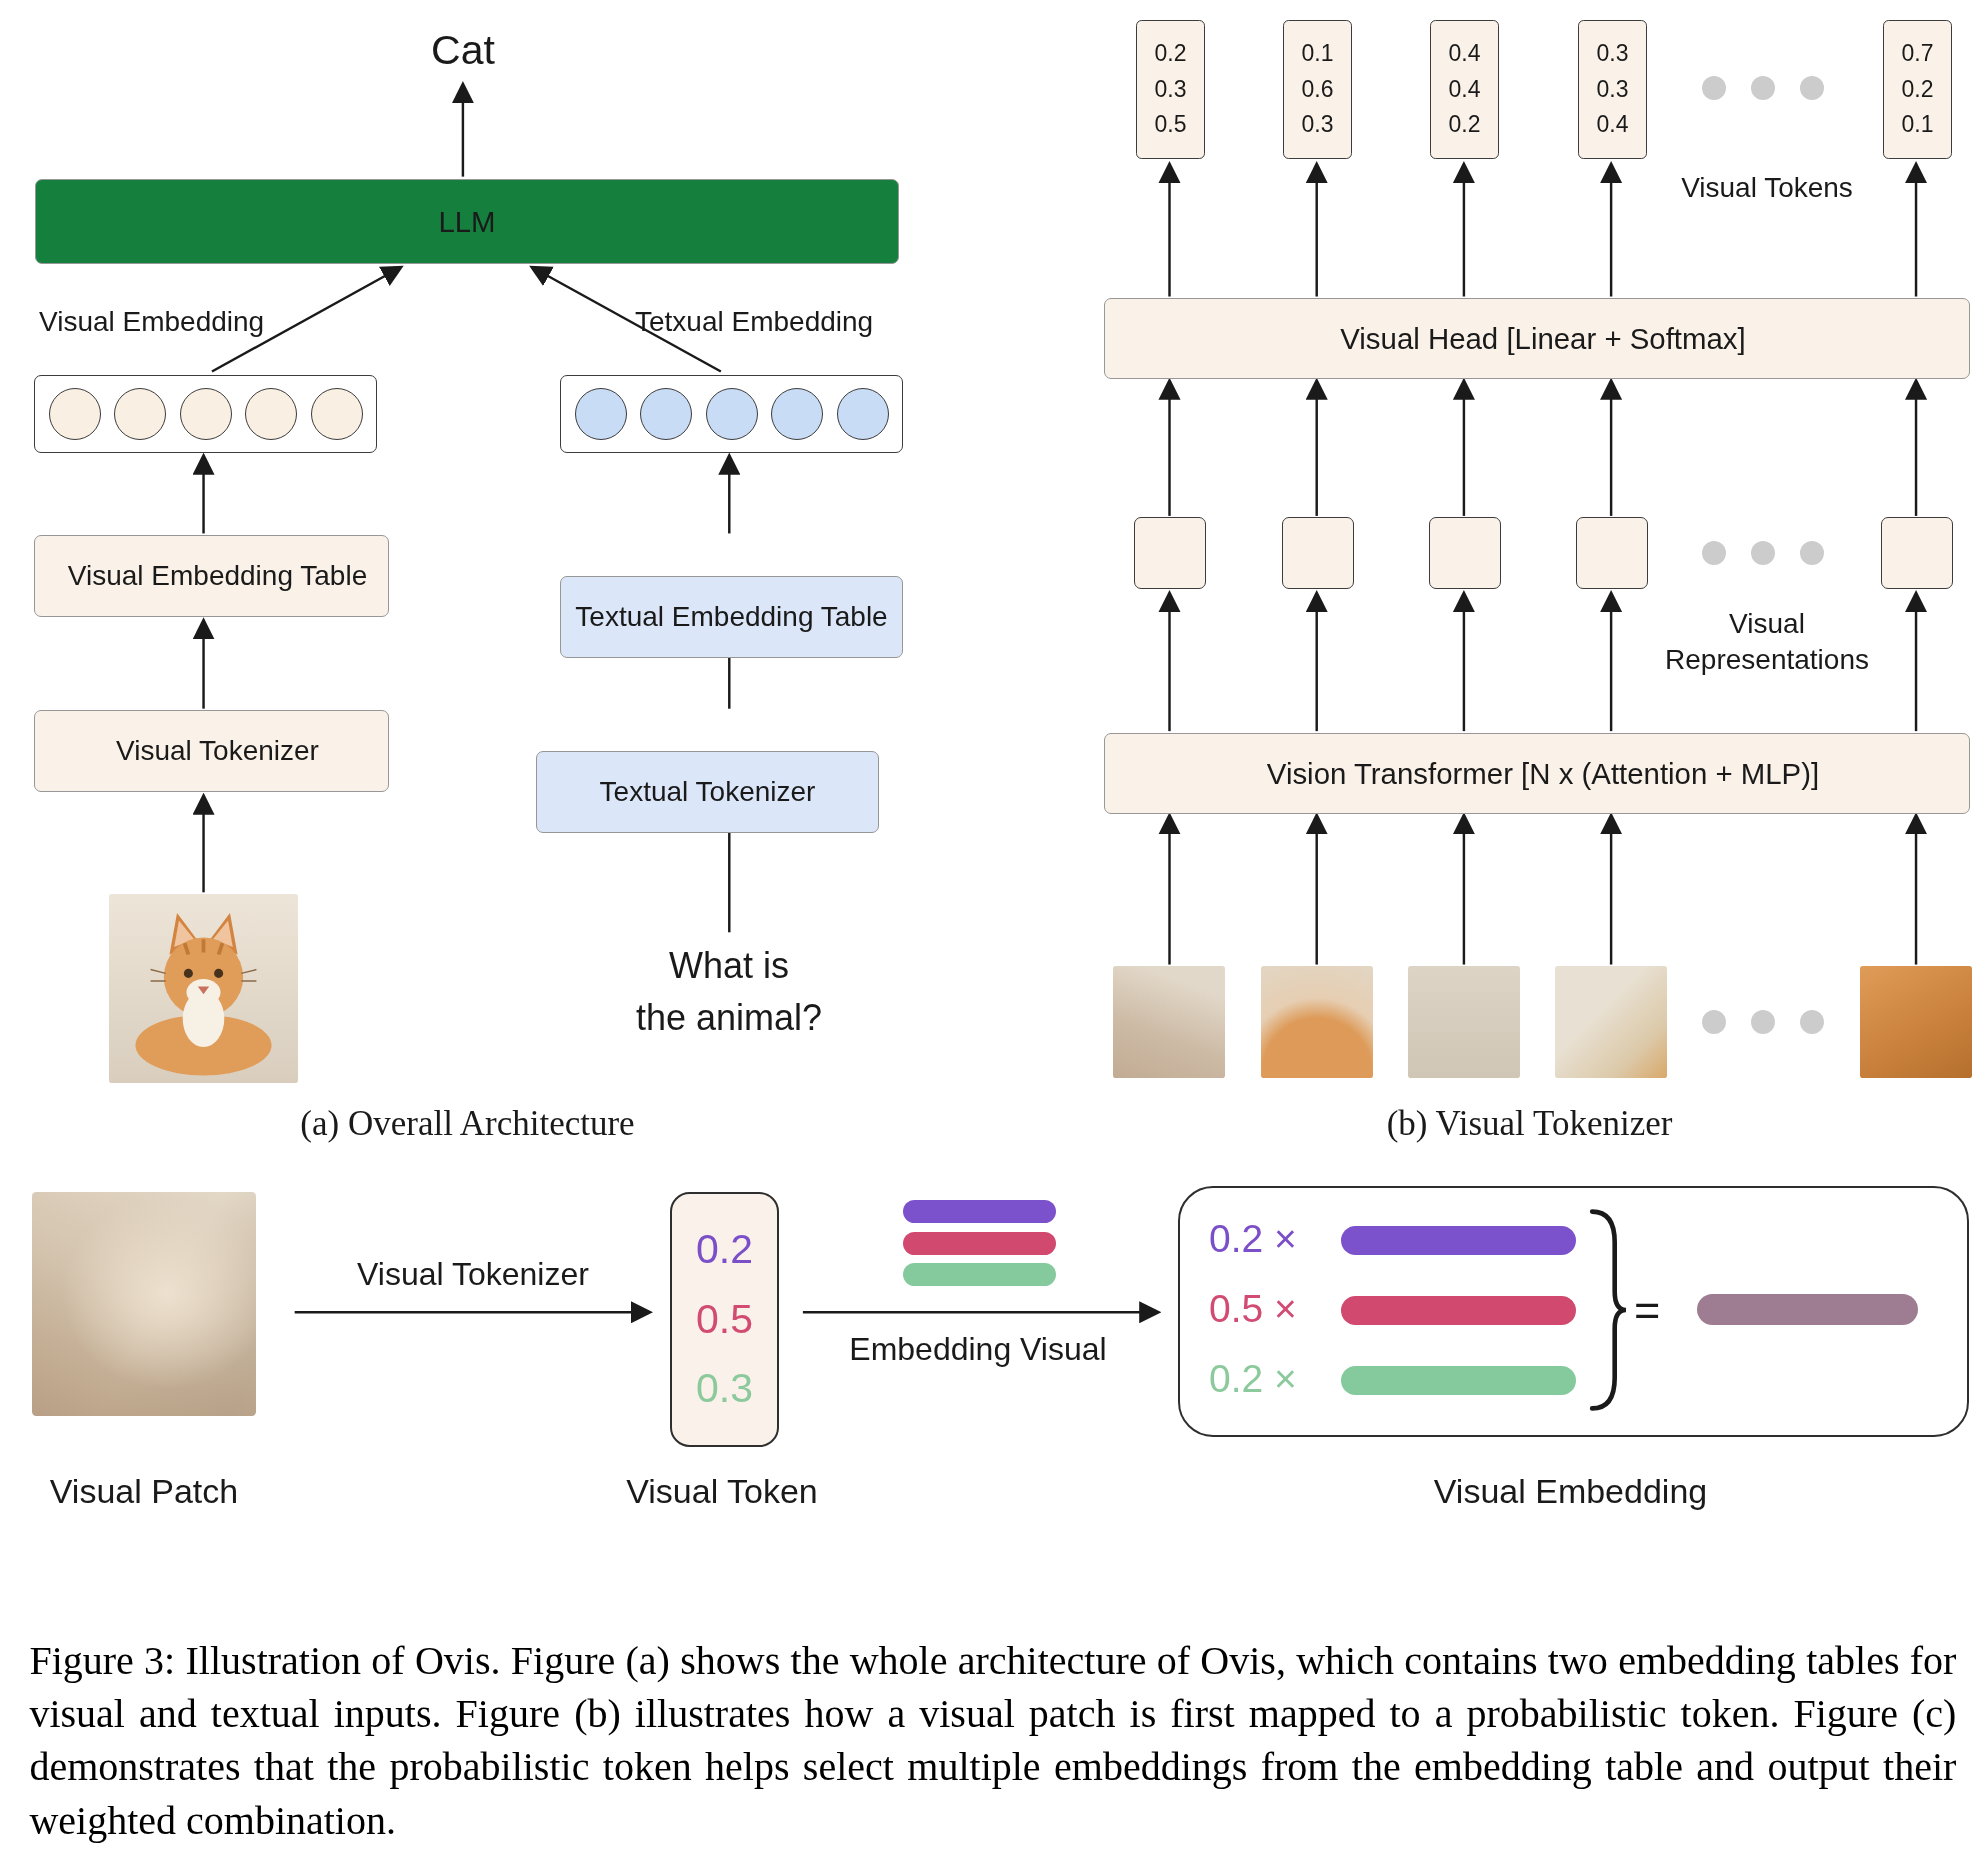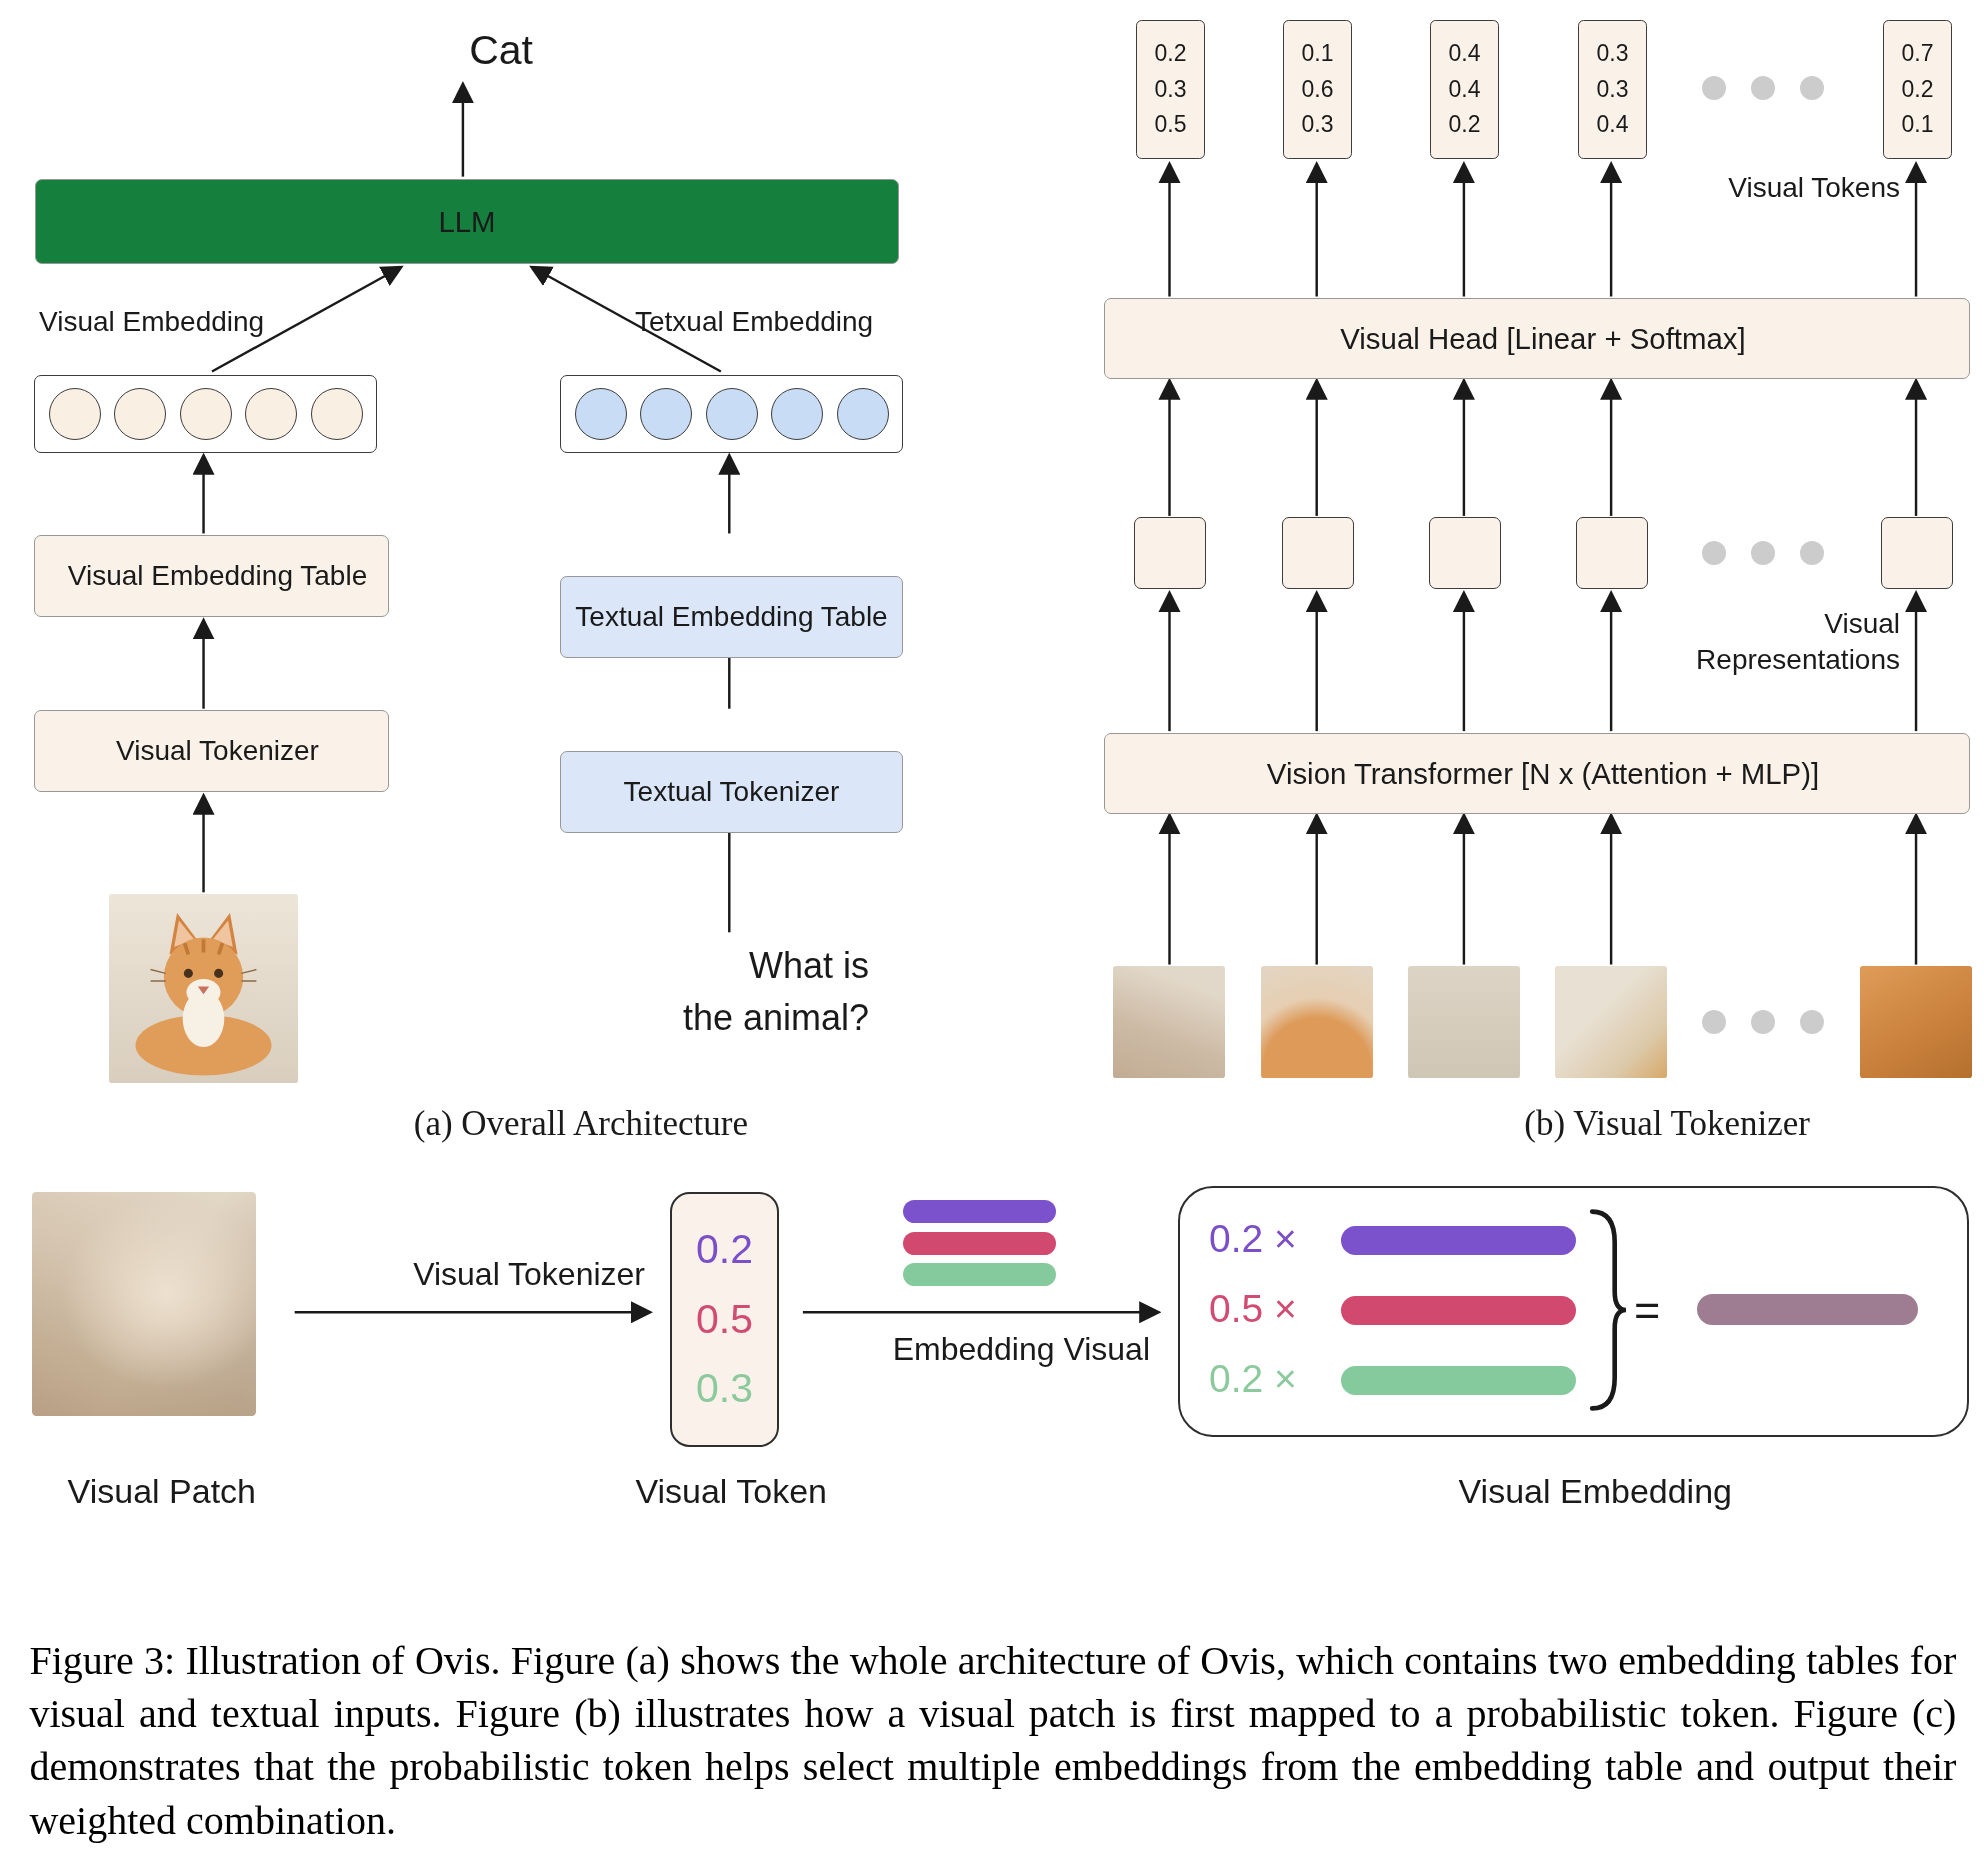--- a/index.html
+++ b/index.html
@@ -10,21 +10,21 @@
   .abs { position:absolute; }
   .arrows { position:absolute; left:0; top:0; width:1985px; height:1859px; z-index:0; }
   .arrows line { stroke:#1a1a1a; stroke-width:3.5; }
   .box { position:absolute; display:flex; align-items:center; justify-content:center;
          border-radius:7px; font-size:29.4px; z-index:1; text-align:center; }
   .big  { border:1.4px solid #979797; }
   .cream-bg { background:#FAF2E8;padding-left:12px; }
   .blue-bg  { background:#DBE7F8;margin-top:41px; }
   .llm-bg   { background:#15803d; }
   .lab { position:absolute; font-size:28px; z-index:1; }
-  .center { text-align:right; }
+  .center { text-align:center; }
   .ser { font-family:"Liberation Serif","DejaVu Serif",serif; }
 
   .crow { position:absolute; top:375px; width:341px; height:76px; border:1.8px solid #3c3c3c;
           border-radius:7px; background:#ffffff; display:flex; align-items:center;
           justify-content:space-evenly; z-index:1; }
   .circ { width:50px; height:50px; border-radius:50%; border:1.8px solid #3c3c3c; }
   .c-cream { background:#FAEFE3; }
   .c-blue  { background:#C9DCF6; }
 
   .vtok { position:absolute; top:19.6px; width:67px; height:137px; border:1.8px solid #3c3c3c;
@@ -135,21 +135,21 @@
     <span class="circ c-blue"></span>
     <span class="circ c-blue"></span>
     <span class="circ c-blue"></span>
     <span class="circ c-blue"></span>
   </div>
 
   <div class="box big cream-bg" style="left:34px; top:535px; width:341px; height:80px; font-size:28px;">Visual Embedding Table</div>
   <div class="box big blue-bg" style="left:560px; top:535px; width:341px; height:80px; font-size:28px;">Textual Embedding Table</div>
 
   <div class="box big cream-bg" style="left:34px; top:710px; width:341px; height:80px; font-size:28px;">Visual Tokenizer</div>
-  <div class="box big blue-bg" style="left:560px; top:710px; width:341px; height:80px; font-size:28px;">Textual Tokenizer</div>
+  <div class="box big blue-bg" style="left:536px; top:710px; width:341px; height:80px; font-size:28px;">Textual Tokenizer</div>
 
   <div class="cat-img">
     <svg viewBox="0 0 100 100" width="189" height="189" preserveAspectRatio="none">
       <defs>
         <linearGradient id="catbg" x1="0" y1="0" x2="0" y2="1">
           <stop offset="0" stop-color="#EDE5D8"></stop>
             <stop offset="1" stop-color="#D9CEBE"></stop>
         </linearGradient>
       </defs>
       <rect width="100" height="100" fill="url(#catbg)"></rect>

